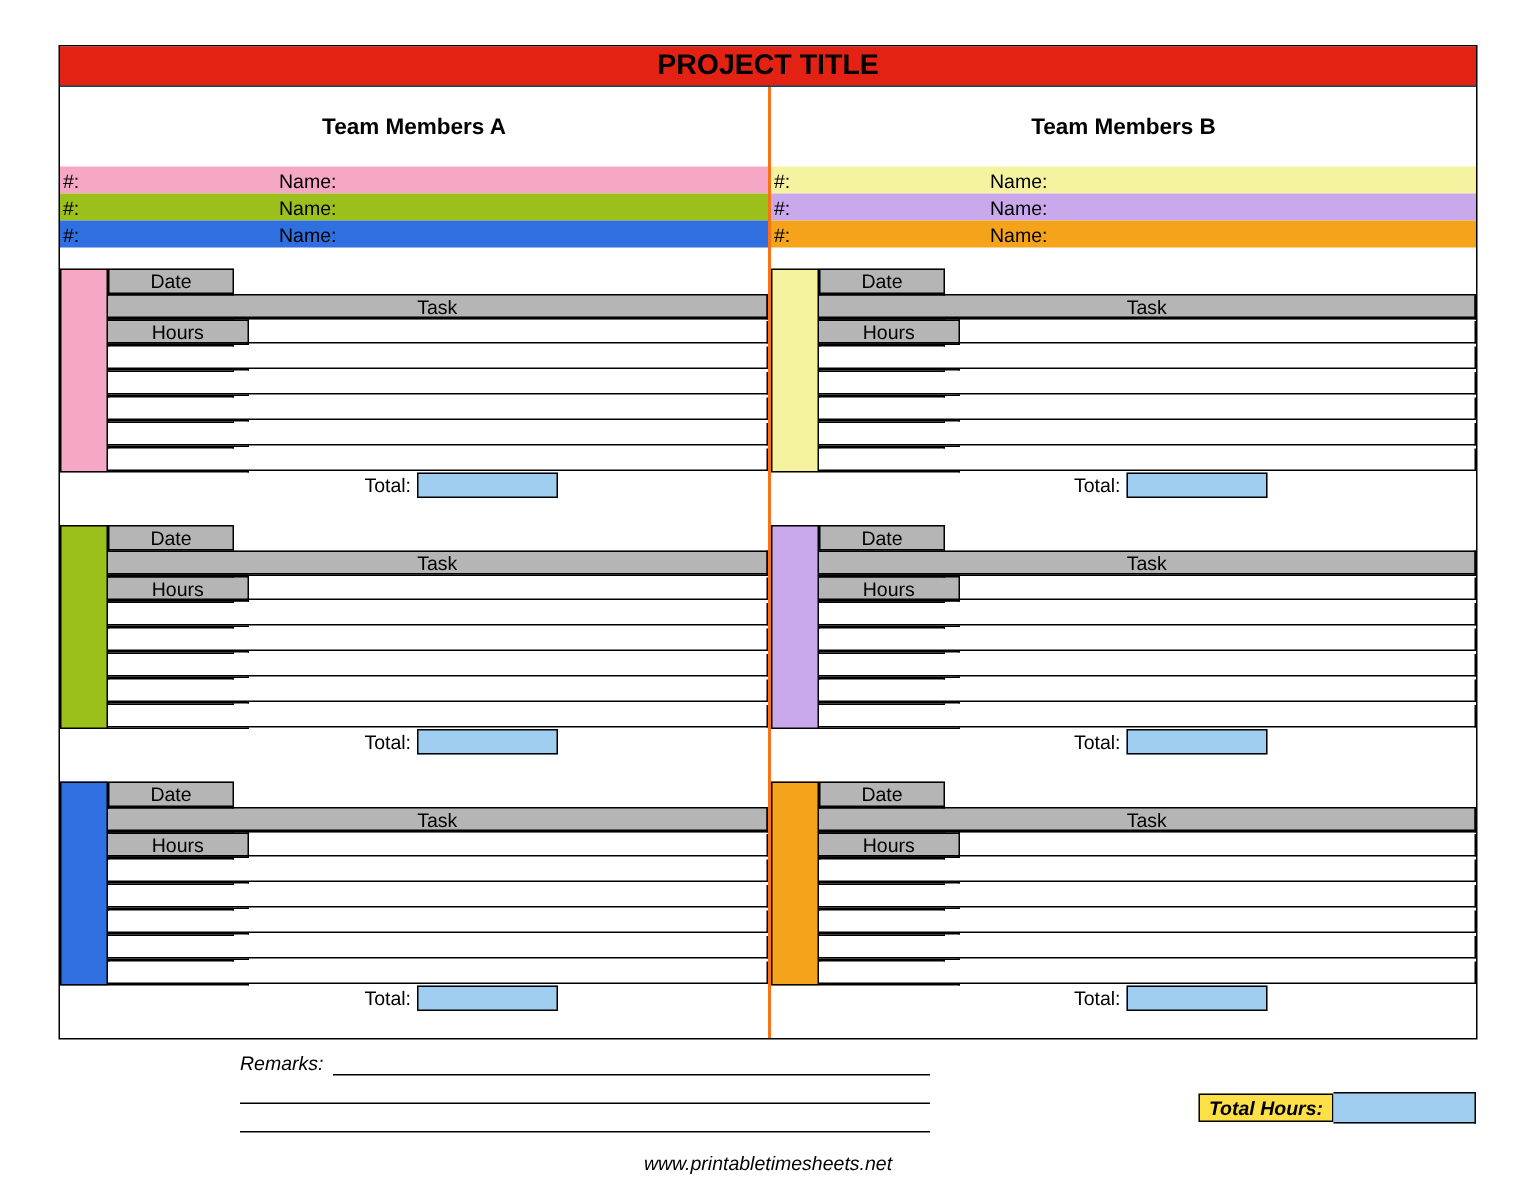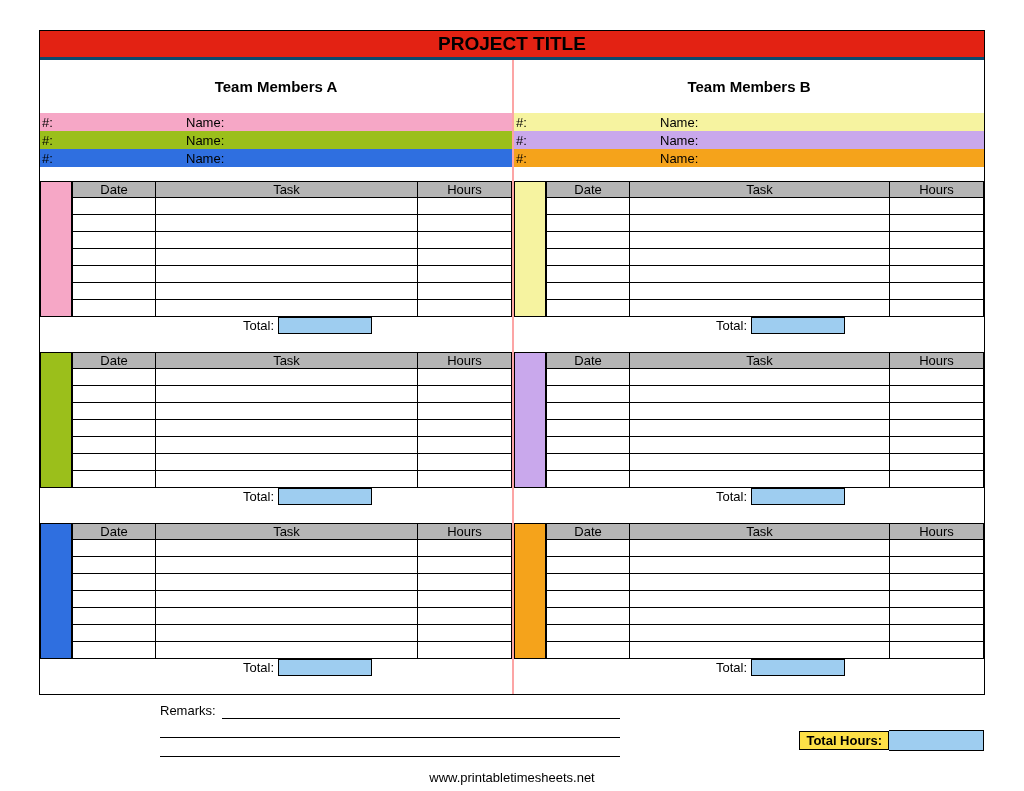--- a/index.html
+++ b/index.html
@@ -15,30 +15,30 @@
     margin: 30px auto 0 auto;
     border: 1px solid #000;
   }
   .title-bar {
     background: #e32213;
     text-align: center;
     color: #000;
     font-weight: bold;
     font-size: 19px;
     padding: 2px 0;
-    border-bottom: 3px solid #0c4a6e;
+    border-bottom: 1px solid #0c4a6e;
   }
   .columns {
     display: flex;
   }
   .col {
     width: 50%;
     box-sizing: border-box;
   }
-  .col + .col { border-left: 2px solid #fca5a5; }
+  .col + .col { border-left: 2px solid #f97316; }
   .team-heading {
     text-align: center;
     font-weight: bold;
     font-size: 15px;
     padding: 18px 0;
   }
   .member-rows { }
   .member-row {
     display: flex;
     font-size: 13px;
@@ -54,20 +54,21 @@
   }
   .gap { height: 14px; }
 
   .task-block {
     margin: 0 0 4px 0;
   }
   .task-header, .task-row {
     display: flex;
     font-size: 13px;
     height: 17px;
+    flex-direction: column;
   }
   .color-strip {
     width: 30px;
     border: 1px solid #000;
     border-bottom: none;
     border-top: none;
   }
   .task-block .color-strip { border-top:1px solid #000; border-bottom:1px solid #000; }
   .hdr { background:#b5b5b5; text-align:center; border:1px solid #000; box-sizing:border-box; display:flex; align-items:center; justify-content:center;}
   .cell { border:1px solid #000; box-sizing:border-box; }
@@ -85,20 +86,21 @@
     font-size:13px;
     height:17px;
     justify-content:center;
   }
   .total-label { width:94px; text-align:right; padding-right:4px; display:flex; align-items:center; justify-content:flex-end;}
   .total-box { width:94px; background:#9ecdf0; border:1px solid #000; box-sizing:border-box; }
 
   .footer {
     width:944px;
     margin: 8px auto 0 auto;
+    font-style: italic;
   }
   .remarks {
     display:flex;
     gap:30px;
   }
   .remarks-left {
     margin-left:120px;
     width:460px;
     font-size:13px;
   }

